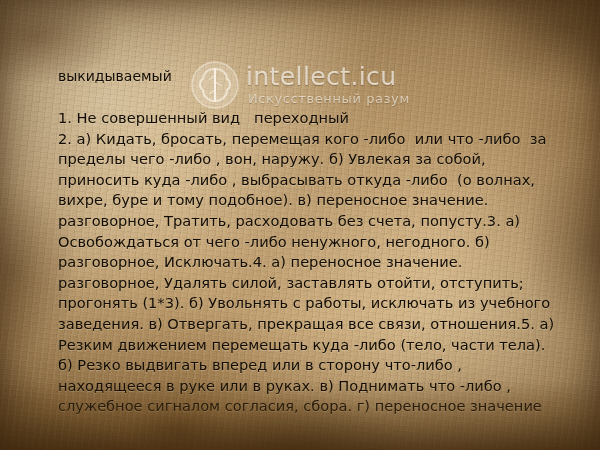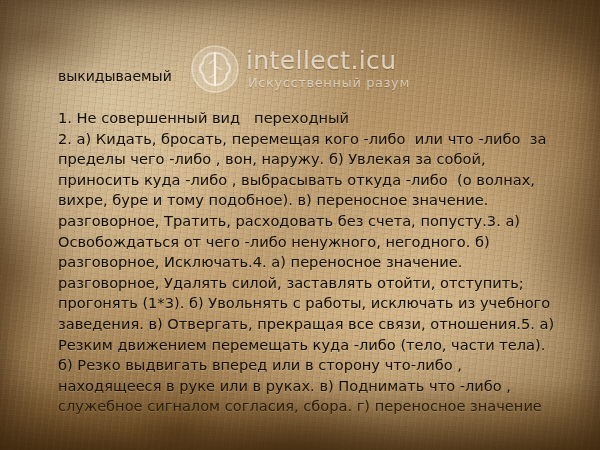--- a/index.html
+++ b/index.html
@@ -57,21 +57,21 @@
     pointer-events: none;
     box-shadow:
       inset 0 0 28px rgba(60, 36, 12, 0.55),
       inset 0 0 70px rgba(48, 28, 8, 0.38);
   }
 
   
   #watermark {
     position: absolute;
     left: 190px;
-    top: 44px;
+    top: 60px;
     width: 260px;
     height: 58px;
     pointer-events: none;
     user-select: none;
   }
   #wm-logo {
     position: absolute;
     left: 0px;
     top: 0px;
     width: 50px;

